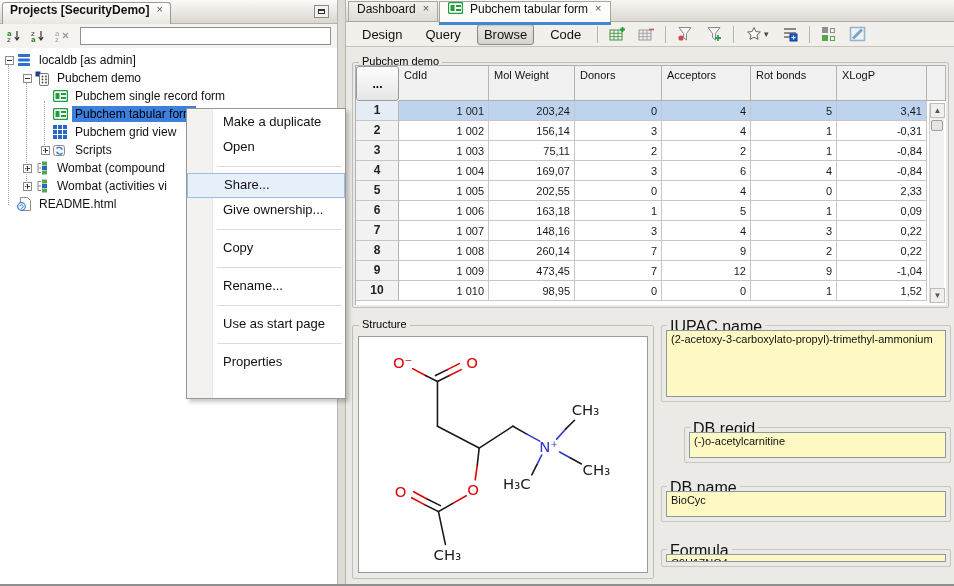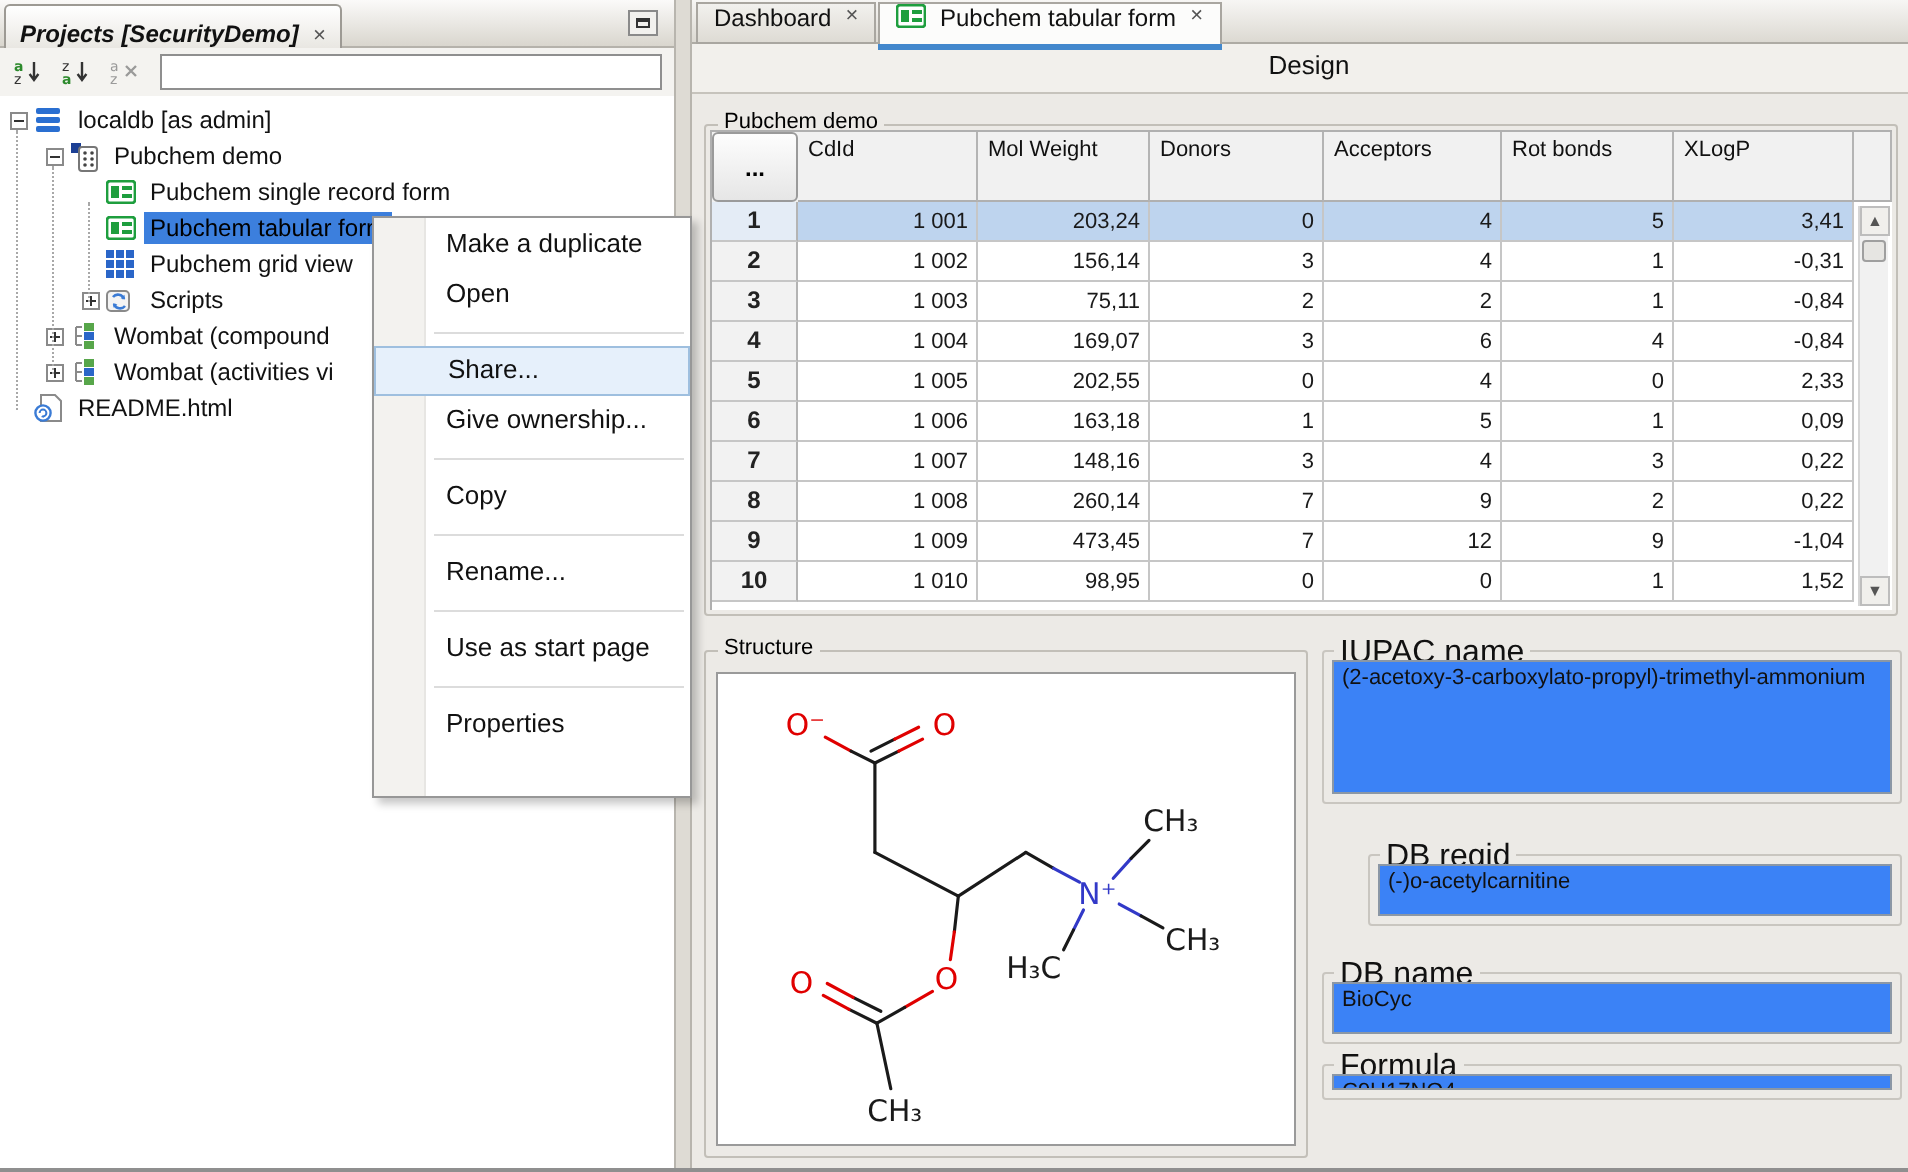--- a/index.html
+++ b/index.html
@@ -6,23 +6,23 @@
   html,body { width: 954px; height: 586px; overflow: hidden; }
   body {
     font-family: "Liberation Sans", sans-serif;
     background: #ecebe7;
     position: relative;
     color: #111;
   }
   
   .left-panel { position:absolute; left:0; top:0; width:338px; height:584px; background:#fff; border-right:1px solid #b8b5ae; }
   .lp-tabbar { position:relative; height:24px; background:linear-gradient(#fbfaf9,#d9d6ce); border-bottom:1px solid #b5b2ab; }
-  .lp-tab { position:absolute; left:2px; top:2px; height:22px; display:flex; align-items:flex-end; gap:7px;
+  .lp-tab { position:absolute; left:2px; top:2px; height:22px; display:flex; align-items:flex-start; gap:7px;
             background:linear-gradient(#ffffff,#e9e7e2); border:1px solid #9d9a94; border-bottom:none;
-            border-radius:3px 3px 0 0; padding:0 7px; font-size:12px; font-weight:bold;font-style:italic; }
+            border-radius:3px 3px 0 0; padding:0 7px; font-size:12px; font-weight:bold; }
   .lp-tab .close { font-weight:normal; font-size:11px; color:#555; }
   .lp-min { position:absolute; right:8px; top:5px; width:15px; height:13px; background:#f2f1ee; border:1px solid #8a8a8a;
             display:flex; align-items:center; justify-content:center; }
   .lp-min i { display:block; width:7px; height:5px; border:1px solid #333; border-top-width:2px; }
   .lp-toolbar { height:24px; display:flex; align-items:center; gap:4px; padding:0 4px; background:#f4f3f0; }
   .sort-btn { width:20px; height:18px; display:flex; align-items:center; justify-content:center; }
   .filter-input { flex:1; height:18px; border:1px solid #8f8f8f; background:#fff; margin-left:4px; margin-right:2px;
                   font-size:11px; padding:0 3px; font-family:"Liberation Sans",sans-serif; }
   .tree { position:absolute; left:0; top:48px; right:0; bottom:0; background:#fff; font-size:12px; }
   .tree-item { height:18px; display:flex; align-items:center; white-space:nowrap; overflow:hidden; }
@@ -46,21 +46,21 @@
   .splitter { position:absolute; left:338px; top:0; width:8px; height:586px; background:#dedbd4; border-right:1px solid #b8b5ae; }
   .right-panel { position:absolute; left:346px; top:0; right:0; height:584px; }
   .rp-tabbar { position:relative; height:22px; background:linear-gradient(#f7f6f4,#dcd9d2); border-bottom:1px solid #aeaba4; }
   .rtab { position:absolute; top:1px; height:21px; display:flex; align-items:flex-start; gap:7px; padding:0 8px;
           font-size:12px; border:1px solid #a9a6a0; background:linear-gradient(#f2f1ee,#dedbd4); }
   .rtab .close { font-size:11px; color:#555; }
   .rtab.active { background:#fcfcfb; border-bottom:none; }
   .rtab.active::after { content:""; position:absolute; left:-1px; right:-1px; bottom:-3px; height:3px; background:#4388cd; }
   .rtab-dash { left:2px; }
   .rtab-main { left:93px; }
-  .rp-toolbar { height:25px; display:flex; align-items:center; gap:9px; padding-left:9px; background:#f2f0ec; border-bottom:1px solid #c6c3bc;flex-direction:column; }
+  .rp-toolbar { height:25px; display:flex; align-items:center; gap:9px; padding-left:9px; background:#f2f0ec; border-bottom:1px solid #c6c3bc; }
   .mode-btn { font-size:13px; padding:2px 6px; border:1px solid transparent; border-radius:3px; }
   .mode-btn.pressed { border:1px solid #8a8a8a; background:linear-gradient(#eae8e4,#d8d5ce); box-shadow:inset 0 1px 2px rgba(0,0,0,.15); }
   .tsep { width:1px; height:17px; background:#b8b5ae; }
   .tbtn { width:20px; height:20px; display:flex; align-items:center; justify-content:center; }
   .tbtn.wide { width:28px; gap:2px; }
   .caret { font-size:9px; color:#444; }
   .rp-main { position:absolute; left:0; top:47px; right:0; bottom:0; background:#eceae6; }
   
   .groupbox { position:absolute; border:1px solid #c2bfb8; border-radius:2px; }
   .grouplabel { position:absolute; top:-8px; left:6px; background:#eceae6; padding:0 3px; font-size:11px; color:#000; }
@@ -87,22 +87,22 @@
   .sbtn.up { top:0; } .sbtn.down { bottom:0; }
   .sthumb { position:absolute; left:1px; top:17px; width:12px; height:11px; background:#e6e5e2; border:1px solid #9f9f9f; border-radius:2px; }
   
   .structure-group { left:6px; top:278px; width:302px; height:254px; }
   .mol-canvas { position:absolute; left:5px; top:10px; right:5px; bottom:5px; background:#fff; border:1px solid #9a9a9a; }
   .mol-canvas svg { width:100%; height:100%; }
   
   .fields { position:absolute; left:315px; top:271px; width:290px; height:262px; }
   .field { position:absolute; left:0; right:0; border:1px solid #c9c6c0; border-radius:2px; }
   .field-label { position:absolute; top:-8px; left:5px; background:#eceae6; padding:0 3px; font-size:16px; }
-  .field-input { position:absolute; inset:4px; background:#3b82f6; border:1px solid #8b97a5; font-size:11px; padding:2px 4px; overflow:hidden; }
-  .f0 { top:7px; height:77px; } .f1 { top:109px; height:36px;margin-left:23px; } .f2 { top:168px; height:36px; } .f3 { top:214px; height:18px; }
+  .field-input { position:absolute; inset:4px; background:#fef9c3; border:1px solid #8b97a5; font-size:11px; padding:2px 4px; overflow:hidden; }
+  .f0 { top:7px; height:77px; } .f1 { top:109px; height:36px;margin-left:23px; } .f2 { top:168px; height:36px; } .f3 { top:231px; height:18px; }
   .bottom-edge { position:absolute; left:0; right:0; bottom:0; height:2px; background:#8f8f8f; z-index:60; }
   text { font-family:"DejaVu Sans", sans-serif; }
 </style>
 </head>
 <body>
 
 <div class="left-panel">
   <div class="lp-tabbar">
     <div class="lp-tab">
       <span>Projects [SecurityDemo]</span>

